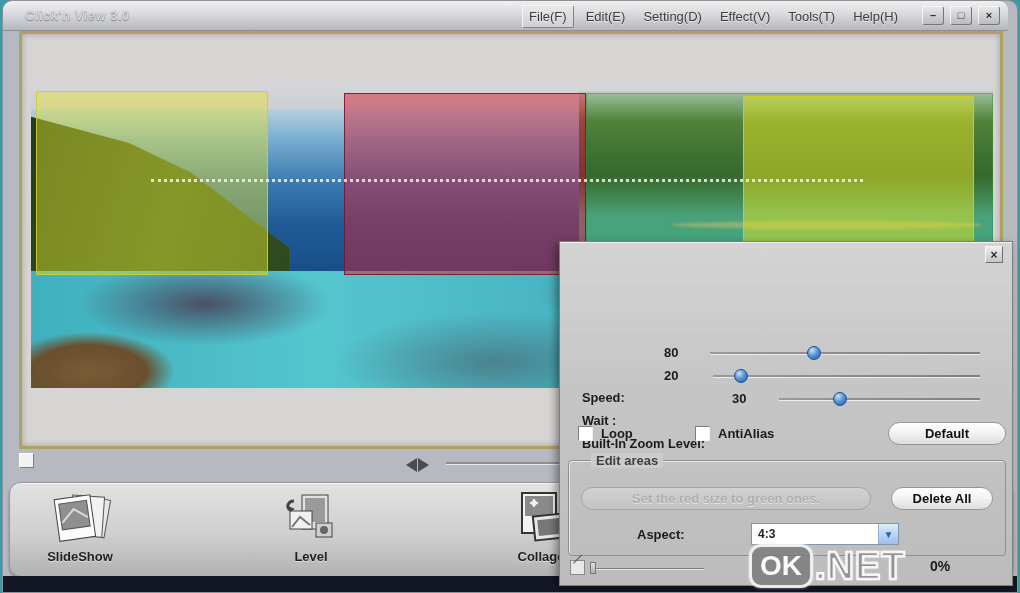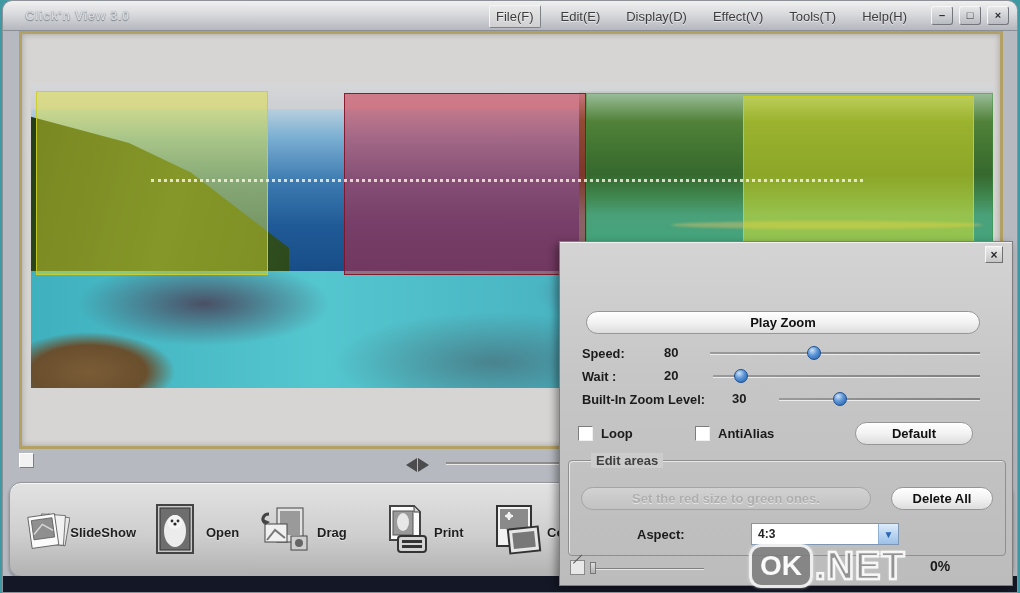--- a/index.html
+++ b/index.html
@@ -3,26 +3,26 @@
 <meta charset="utf-8">
 <style>
   * { margin:0; padding:0; box-sizing:border-box; }
   html,body { width:1020px; height:593px; overflow:hidden; }
   body { background:#3e99a2; font-family:"Liberation Sans", sans-serif; position:relative; }
 
   .window { position:absolute; left:2px; top:0; width:1016px; height:593px;
     background:#b6bac0; border:1px solid #8d9198; border-radius:10px 10px 0 0; overflow:hidden; }
 
   
-  .titlebar { position:absolute; left:0; top:0; right:0; height:30px;
+  .titlebar { position:absolute; left:0; top:0; right:9px; height:30px;
     background:linear-gradient(180deg,#f0f0f0 0%,#d9dadd 45%,#b4b7bd 100%);
     border-bottom:1px solid #8a8e95; border-radius:9px 9px 0 0; }
   .win-title { position:absolute; left:22px; top:7px; font-size:13px; font-weight:bold;
     color:#d4d7db; text-shadow:0 1px 1px #80858d, 0 0 1px #9aa0a8; letter-spacing:.5px; }
-  .menubar { position:absolute; right:104px; top:0; height:30px; display:flex; align-items:center; gap:14px; }
+  .menubar { position:absolute; right:104px; top:0; height:30px; display:flex; align-items:center; gap:6px; }
   .menu-item { font-size:13px; color:#3c3c3e; padding:3px 6px; white-space:nowrap;
     text-shadow:0 1px 0 rgba(255,255,255,.55); }
   .menu-item.raised { background:linear-gradient(180deg,#e9e9e9,#cfcfd2);
     border:1px solid; border-color:#f4f4f4 #7e8289 #7e8289 #f4f4f4; border-radius:2px; }
   .winbtns { position:absolute; right:8px; top:5px; display:flex; gap:6px; }
   .winbtn { width:22px; height:19px; display:flex; align-items:center; justify-content:center;
     background:linear-gradient(180deg,#e6e7e9,#b9bcc1); border:1px solid;
     border-color:#f6f6f6 #73767c #73767c #f6f6f6; border-radius:3px;
     font-size:11px; font-weight:bold; color:#2e2e30; line-height:1; }
 
@@ -82,21 +82,21 @@
   .tri-r { width:0; height:0; border-top:7px solid transparent; border-bottom:7px solid transparent; border-left:11px solid #4c4c4e; }
   .hline { position:absolute; left:443px; top:461px; width:114px; height:3px;
     background:#8f8f8f; border-bottom:1px solid #eaeaea; }
 
   
   .toolbar { position:absolute; left:6px; top:481px; width:1004px; height:95px;
     background:linear-gradient(180deg,#e2e2e2 0%,#cfcfcf 55%,#b2b2b2 100%);
     border:1px solid #94989e; border-radius:12px;
     box-shadow:inset 0 1px 0 #f6f6f6, 0 2px 3px rgba(0,0,0,.3); }
   .tool { position:absolute; top:6px; width:112px; height:84px; display:flex;
-    flex-direction:row; align-items:center; justify-content:flex-start; }
+    flex-direction:column; align-items:center; justify-content:flex-start; }
   .tool-icon { width:62px; height:58px; }
   .tool-label { font-size:13px; font-weight:bold; color:#1f1f1f; margin-top:2px;
     text-shadow:0 1px 0 rgba(255,255,255,.5); }
 
   .bottomstrip { position:absolute; left:0; right:0; bottom:0; height:16px; background:#141826; }
 
   
   .dialog { position:absolute; left:556px; top:240px; width:454px; height:345px;
     background:linear-gradient(180deg,#d4d4d4 0%,#c6c6c6 40%,#bcbcbc 100%);
     border:1px solid #7e7e7e; box-shadow:-3px 3px 8px rgba(0,0,0,.4), inset 0 1px 0 #f0f0f0; }
@@ -106,31 +106,31 @@
     display:flex; align-items:center; justify-content:center;
     background:linear-gradient(180deg,#ececec,#c6c6c6); border:1px solid;
     border-color:#f8f8f8 #707070 #707070 #f8f8f8; font-size:12px; font-weight:bold; color:#2a2a2a; }
   .dlg-instr { position:absolute; left:11px; top:24px; width:436px;
     font-size:12.8px; font-weight:bold; color:#1b1b1b; line-height:17px; }
   .pill { display:flex; align-items:center; justify-content:center;
     background:linear-gradient(180deg,#ffffff 0%,#f2f2f2 50%,#dddddd 100%);
     border:1px solid #969696; border-radius:12px;
     box-shadow:inset 0 1px 0 #ffffff; font-weight:bold; color:#101010; font-size:13px; }
   .btn-play { position:absolute; left:26px; top:69px; width:394px; height:23px; }
-  .srow-label { position:absolute; font-size:12.8px; font-weight:bold; color:#1b1b1b; }
+  .srow-label { position:absolute; font-size:12.8px; font-weight:bold; color:#1b1b1b;margin-top:44px; }
   .srow-value { position:absolute; font-size:13px; font-weight:bold; color:#1b1b1b; }
   .track { position:absolute; height:3px; background:linear-gradient(90deg,#9a9a9a,#7f7f7f);
     border-bottom:1px solid #ececec; }
   .thumb { position:absolute; top:-6px; width:14px; height:14px; border-radius:50%;
     background:radial-gradient(circle at 35% 28%, #cfe2f8 0%, #5a94d6 45%, #1e5caa 100%);
     border:1px solid #1c4f92; }
   .checkbox { position:absolute; width:15px; height:15px; background:#ffffff;
     border:1px solid; border-color:#7d7d7d #f0f0f0 #f0f0f0 #7d7d7d; }
   .cb-label { position:absolute; font-size:13px; font-weight:bold; color:#1b1b1b; }
-  .btn-default { position:absolute; left:295px; top:180px; width:118px; height:23px; }
+  .btn-default { position:absolute; left:328px; top:180px; width:118px; height:23px; }
   .groupbox { position:absolute; left:8px; top:218px; width:438px; height:96px;
     border:1px solid #8f8f8f; border-radius:4px; box-shadow:inset 1px 1px 0 #e8e8e8; }
   .group-legend { position:absolute; left:22px; top:-8px; padding:0 5px;
     background:#cccccc; font-size:13px; font-weight:bold; color:#404040; }
   .btn-set { position:absolute; left:12px; top:26px; width:290px; height:23px;
     background:linear-gradient(180deg,#d2d2d2,#c2c2c2); border:1px solid #a5a5a5;
     border-radius:12px; display:flex; align-items:center; justify-content:center;
     font-size:13px; font-weight:bold; color:#aeaeae; text-shadow:0 1px 0 #e6e6e6; }
   .btn-delete { position:absolute; left:322px; top:26px; width:102px; height:23px; }
   .aspect-label { position:absolute; left:68px; top:66px; font-size:13px; font-weight:bold; color:#1b1b1b; }
@@ -164,21 +164,21 @@
 </head>
 <body>
 
 <div class="window">
 
   <div class="titlebar">
     <span class="win-title">Click'n View 3.0</span>
     <div class="menubar">
       <span class="menu-item raised">File(F)</span>
       <span class="menu-item">Edit(E)</span>
-      <span class="menu-item">Display(D)</span>
+      <span class="menu-item">Setting(D)</span>
       <span class="menu-item">Effect(V)</span>
       <span class="menu-item">Tools(T)</span>
       <span class="menu-item">Help(H)</span>
     </div>
     <div class="winbtns">
       <div class="winbtn">–</div>
       <div class="winbtn">□</div>
       <div class="winbtn">×</div>
     </div>
   </div>
@@ -215,75 +215,50 @@
             <rect x="22" y="7" width="32" height="40" fill="#f2f2f2" stroke="#555"></rect>
           </g>
         <g transform="rotate(-8 26 30)">
             <rect x="8" y="8" width="36" height="42" fill="#fbfbfb" stroke="#444"></rect>
         <rect x="12" y="13" width="28" height="26" fill="#8f8f8f" stroke="#555"></rect>
         <path d="M13 32 L26 20 L39 30" stroke="#d8d8d8" fill="none" stroke-width="2"></path>
           </g>
       </svg>
       <span class="tool-label">SlideShow</span>
     </div>
-    <div class="tool" style="left:134px">
-      <svg class="tool-icon" viewBox="0 0 62 58">
-        <rect x="13" y="3" width="36" height="48" fill="#c8c8c8" stroke="#444" stroke-width="2"></rect>
-        <rect x="16" y="6" width="30" height="42" fill="#6e6e6e" stroke="#333"></rect>
-        <ellipse cx="31" cy="29" rx="11" ry="16" fill="#ececec"></ellipse>
-        <circle cx="31" cy="20" r="7" fill="#f4f4f4"></circle>
-        <circle cx="28" cy="19" r="1.4" fill="#333"></circle>
-          <circle cx="34" cy="19" r="1.4" fill="#333"></circle>
-        <circle cx="31" cy="22" r="1.6" fill="#222"></circle>
-      </svg>
-      <span class="tool-label">Open</span>
-    </div>
     <div class="tool" style="left:245px">
       <svg class="tool-icon" viewBox="0 0 62 58">
         <rect x="22" y="6" width="26" height="34" fill="#e2e2e2" stroke="#444"></rect>
         <rect x="25" y="9" width="20" height="24" fill="#9a9a9a"></rect>
         <rect x="10" y="22" width="22" height="18" fill="#f0f0f0" stroke="#444"></rect>
         <path d="M12 38 L20 28 L30 36" stroke="#777" fill="none" stroke-width="2"></path>
         <path d="M14 12 C8 12 6 18 10 21" stroke="#444" fill="none" stroke-width="3"></path>
         <path d="M8 17 L10 23 L15 20 Z" fill="#444"></path>
         <rect x="36" y="34" width="16" height="14" fill="#cfcfcf" stroke="#444"></rect>
         <circle cx="44" cy="41" r="4" fill="#666"></circle>
       </svg>
-      <span class="tool-label">Drag</span>
-    </div>
-    <div class="tool" style="left:362px">
-      <svg class="tool-icon" viewBox="0 0 62 58">
-        <path d="M18 4 h24 l6 6 v28 h-30 Z" fill="#fbfbfb" stroke="#444" stroke-width="2"></path>
-        <path d="M42 4 l6 6 h-6 Z" fill="#cfcfcf" stroke="#444"></path>
-        <rect x="21" y="9" width="20" height="24" fill="#9a9a9a" stroke="#555"></rect>
-        <ellipse cx="31" cy="20" rx="6" ry="9" fill="#e8e8e8"></ellipse>
-        <rect x="26" y="34" width="28" height="16" rx="3" fill="#d4d4d4" stroke="#333" stroke-width="2"></rect>
-        <rect x="30" y="38" width="20" height="3" fill="#333"></rect>
-        <rect x="30" y="43" width="20" height="3" fill="#333"></rect>
-      </svg>
-      <span class="tool-label">Print</span>
+      <span class="tool-label">Level</span>
     </div>
     <div class="tool" style="left:475px">
       <svg class="tool-icon" viewBox="0 0 62 58">
         <rect x="12" y="4" width="34" height="40" fill="#f2f2f2" stroke="#333" stroke-width="2"></rect>
         <rect x="15" y="7" width="28" height="20" fill="#8a8a8a"></rect>
         <path d="M22 12 l4 4 M26 12 l-4 4 M24 10 v8 M20 14 h8" stroke="#f0f0f0" stroke-width="2"></path>
         <rect x="24" y="26" width="30" height="24" fill="#e6e6e6" stroke="#333" stroke-width="2" transform="rotate(-6 39 38)"></rect>
         <rect x="28" y="30" width="22" height="16" fill="#777" transform="rotate(-6 39 38)"></rect>
       </svg>
       <span class="tool-label">Collage</span>
     </div>
   </div>
 
   <div class="bottomstrip"></div>
 
   <div class="dialog">
     <div class="dlg-close">×</div>
 
-    <div class="pill btn-play">Play Zoom</div>
 
     <span class="srow-label" style="left:22px;top:104px">Speed:</span>
     <span class="srow-value" style="left:104px;top:103px">80</span>
     <div class="track" style="left:150px;top:110px;width:270px">
       <div class="thumb" style="left:36%"></div>
     </div>
 
     <span class="srow-label" style="left:22px;top:127px">Wait  :</span>
     <span class="srow-value" style="left:104px;top:126px">20</span>
     <div class="track" style="left:153px;top:133px;width:267px">

